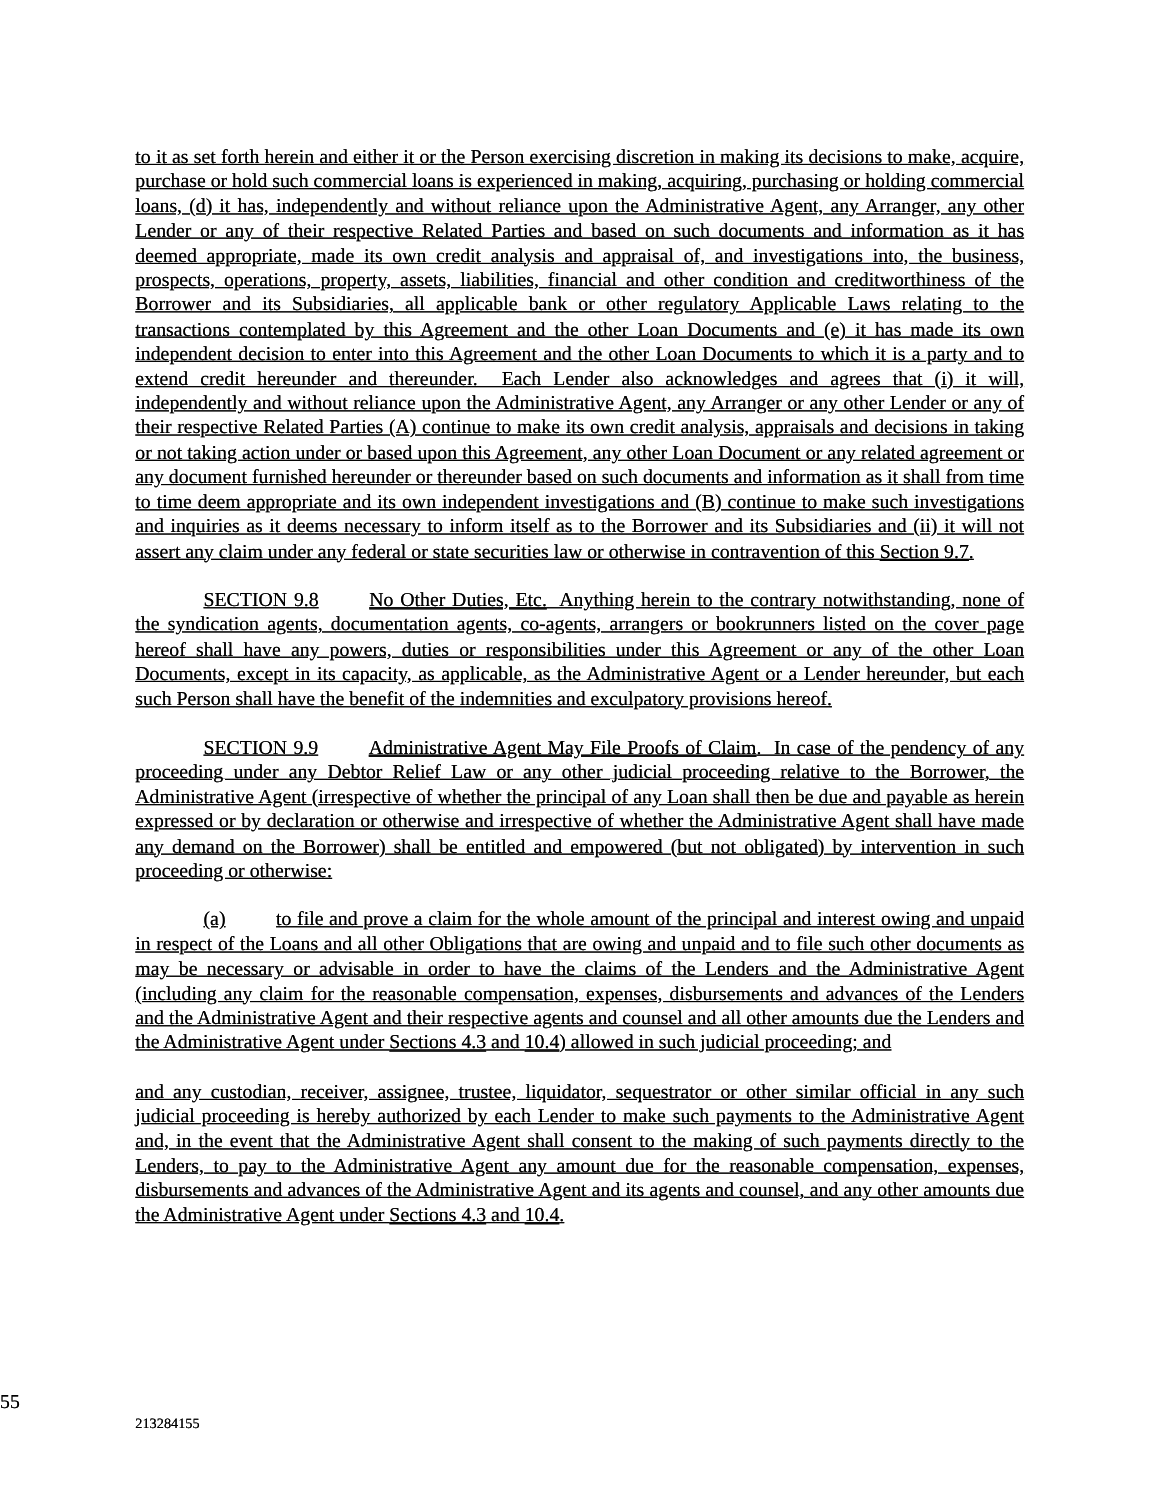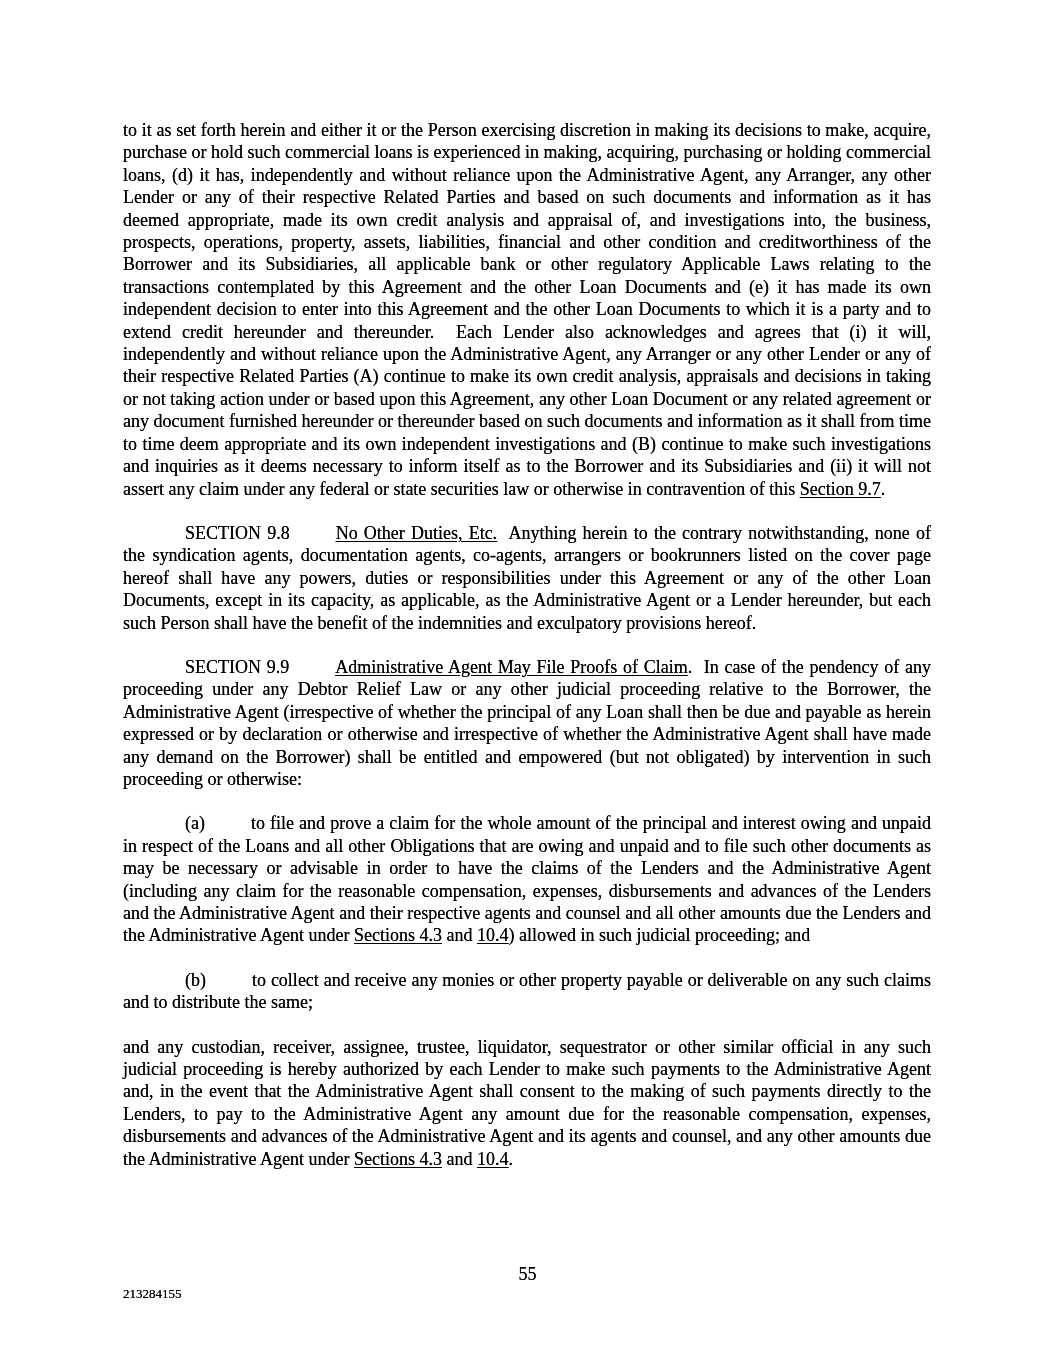--- a/index.html
+++ b/index.html
@@ -21,40 +21,41 @@
     position: absolute;
     left: 123px;
     top: 119px;
     width: 808px;
     font-size: 18px;
     line-height: 22.4px;
     text-align: justify;
     text-shadow: 0 0 0.6px rgba(0,0,0,0.85);
   }
   .content p.para {
-    margin: 0 0 22px 0;
+    margin: 12px 0 22px 0;
     padding: 0;
+    text-decoration: underline;
   }
   .content p.para.indent {
     text-indent: 62px;
   }
   .tab {
     display: inline-block;
     width: 46px;
   }
   .u {
     text-decoration: underline;
     text-underline-offset: 2px;
   }
   .page-number {
     position: absolute;
     top: 1263px;
     left: 0;
     width: 1055px;
-    text-align: center;
+    text-align: left;
     font-size: 18px;
     line-height: 22px;
     text-shadow: 0 0 0.6px rgba(0,0,0,0.85);
   }
   .doc-number {
     position: absolute;
     top: 1286px;
     left: 123px;
     font-size: 13px;
     line-height: 16px;
@@ -64,18 +65,17 @@
 </style>
 </head>
 <body>
 
 <div class="page">
   <main class="content">
       <p class="para"><span>to it as set forth herein and either it or the Person exercising discretion in making its decisions to make, acquire, purchase or hold such commercial loans is experienced in making, acquiring, purchasing or holding commercial loans, (d) it has, independently and without reliance upon the Administrative Agent, any Arranger, any other Lender or any of their respective Related Parties and based on such documents and information as it has deemed appropriate, made its own credit analysis and appraisal of, and investigations into, the business, prospects, operations, property, assets, liabilities, financial and other condition and creditworthiness of the Borrower and its Subsidiaries, all applicable bank or other regulatory Applicable Laws relating to the transactions contemplated by this Agreement and the other Loan Documents and (e) it has made its own independent decision to enter into this Agreement and the other Loan Documents to which it is a party and to extend credit hereunder and thereunder.&nbsp; Each Lender also acknowledges and agrees that (i) it will, independently and without reliance upon the Administrative Agent, any Arranger or any other Lender or any of their respective Related Parties (A) continue to make its own credit analysis, appraisals and decisions in taking or not taking action under or based upon this Agreement, any other Loan Document or any related agreement or any document furnished hereunder or thereunder based on such documents and information as it shall from time to time deem appropriate and its own independent investigations and (B) continue to make such investigations and inquiries as it deems necessary to inform itself as to the Borrower and its Subsidiaries and (ii) it will not assert any claim under any federal or state securities law or otherwise in contravention of this </span><span class="u">Section 9.7</span><span>.</span></p>
       <p class="para indent"><span>SECTION 9.8</span><span class="tab"></span><span class="u">No Other Duties, Etc.</span><span>&nbsp; Anything herein to the contrary notwithstanding, none of the syndication agents, documentation agents, co-agents, arrangers or bookrunners listed on the cover page hereof shall have any powers, duties or responsibilities under this Agreement or any of the other Loan Documents, except in its capacity, as applicable, as the Administrative Agent or a Lender hereunder, but each such Person shall have the benefit of the indemnities and exculpatory provisions hereof.</span></p>
       <p class="para indent"><span>SECTION 9.9</span><span class="tab"></span><span class="u">Administrative Agent May File Proofs of Claim</span><span>.&nbsp; In case of the pendency of any proceeding under any Debtor Relief Law or any other judicial proceeding relative to the Borrower, the Administrative Agent (irrespective of whether the principal of any Loan shall then be due and payable as herein expressed or by declaration or otherwise and irrespective of whether the Administrative Agent shall have made any demand on the Borrower) shall be entitled and empowered (but not obligated) by intervention in such proceeding or otherwise:</span></p>
       <p class="para indent"><span>(a)</span><span class="tab"></span><span>to file and prove a claim for the whole amount of the principal and interest owing and unpaid in respect of the Loans and all other Obligations that are owing and unpaid and to file such other documents as may be necessary or advisable in order to have the claims of the Lenders and the Administrative Agent (including any claim for the reasonable compensation, expenses, disbursements and advances of the Lenders and the Administrative Agent and their respective agents and counsel and all other amounts due the Lenders and the Administrative Agent under </span><span class="u">Sections 4.3</span><span> and </span><span class="u">10.4</span><span>) allowed in such judicial proceeding; and</span></p>
-      <p class="para indent"><span>(b)</span><span class="tab"></span><span>to collect and receive any monies or other property payable or deliverable on any such claims and to distribute the same;</span></p>
       <p class="para"><span>and any custodian, receiver, assignee, trustee, liquidator, sequestrator or other similar official in any such judicial proceeding is hereby authorized by each Lender to make such payments to the Administrative Agent and, in the event that the Administrative Agent shall consent to the making of such payments directly to the Lenders, to pay to the Administrative Agent any amount due for the reasonable compensation, expenses, disbursements and advances of the Administrative Agent and its agents and counsel, and any other amounts due the Administrative Agent under </span><span class="u">Sections 4.3</span><span> and </span><span class="u">10.4</span><span>.</span></p>
     </main>
   <div class="page-number">55</div>
   <div class="doc-number">213284155</div>
 </div>
 
 </body></html>

